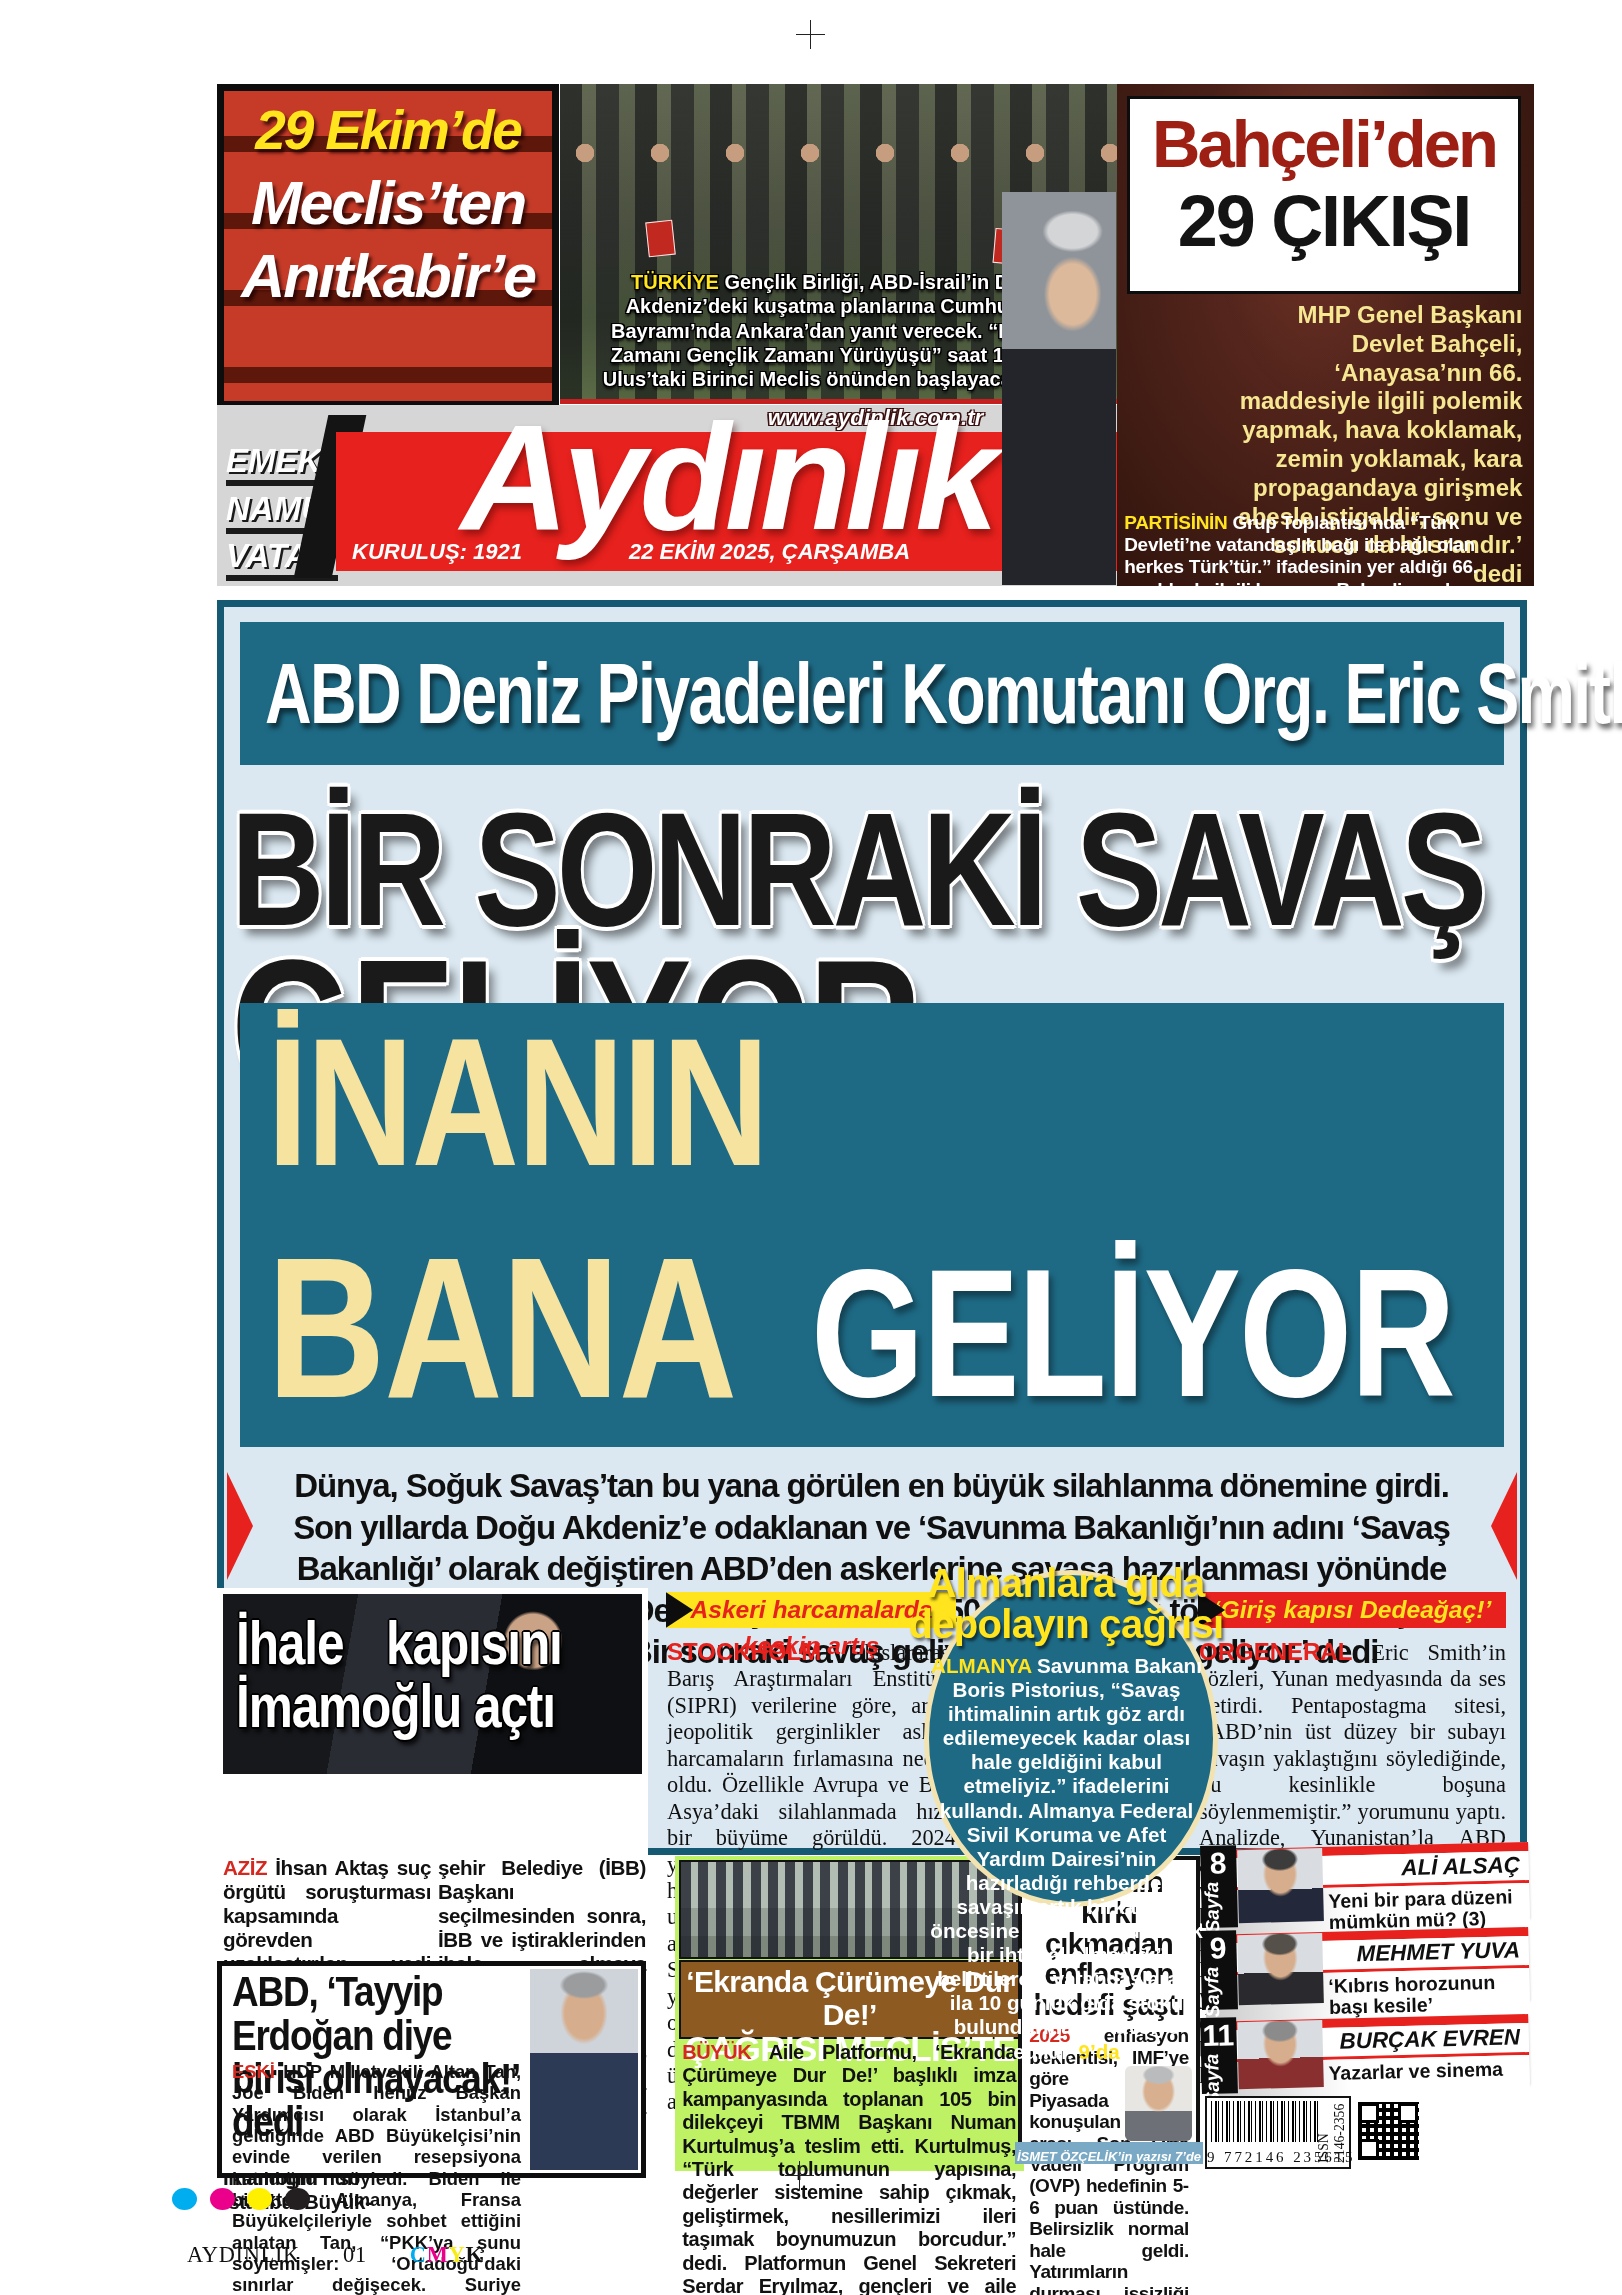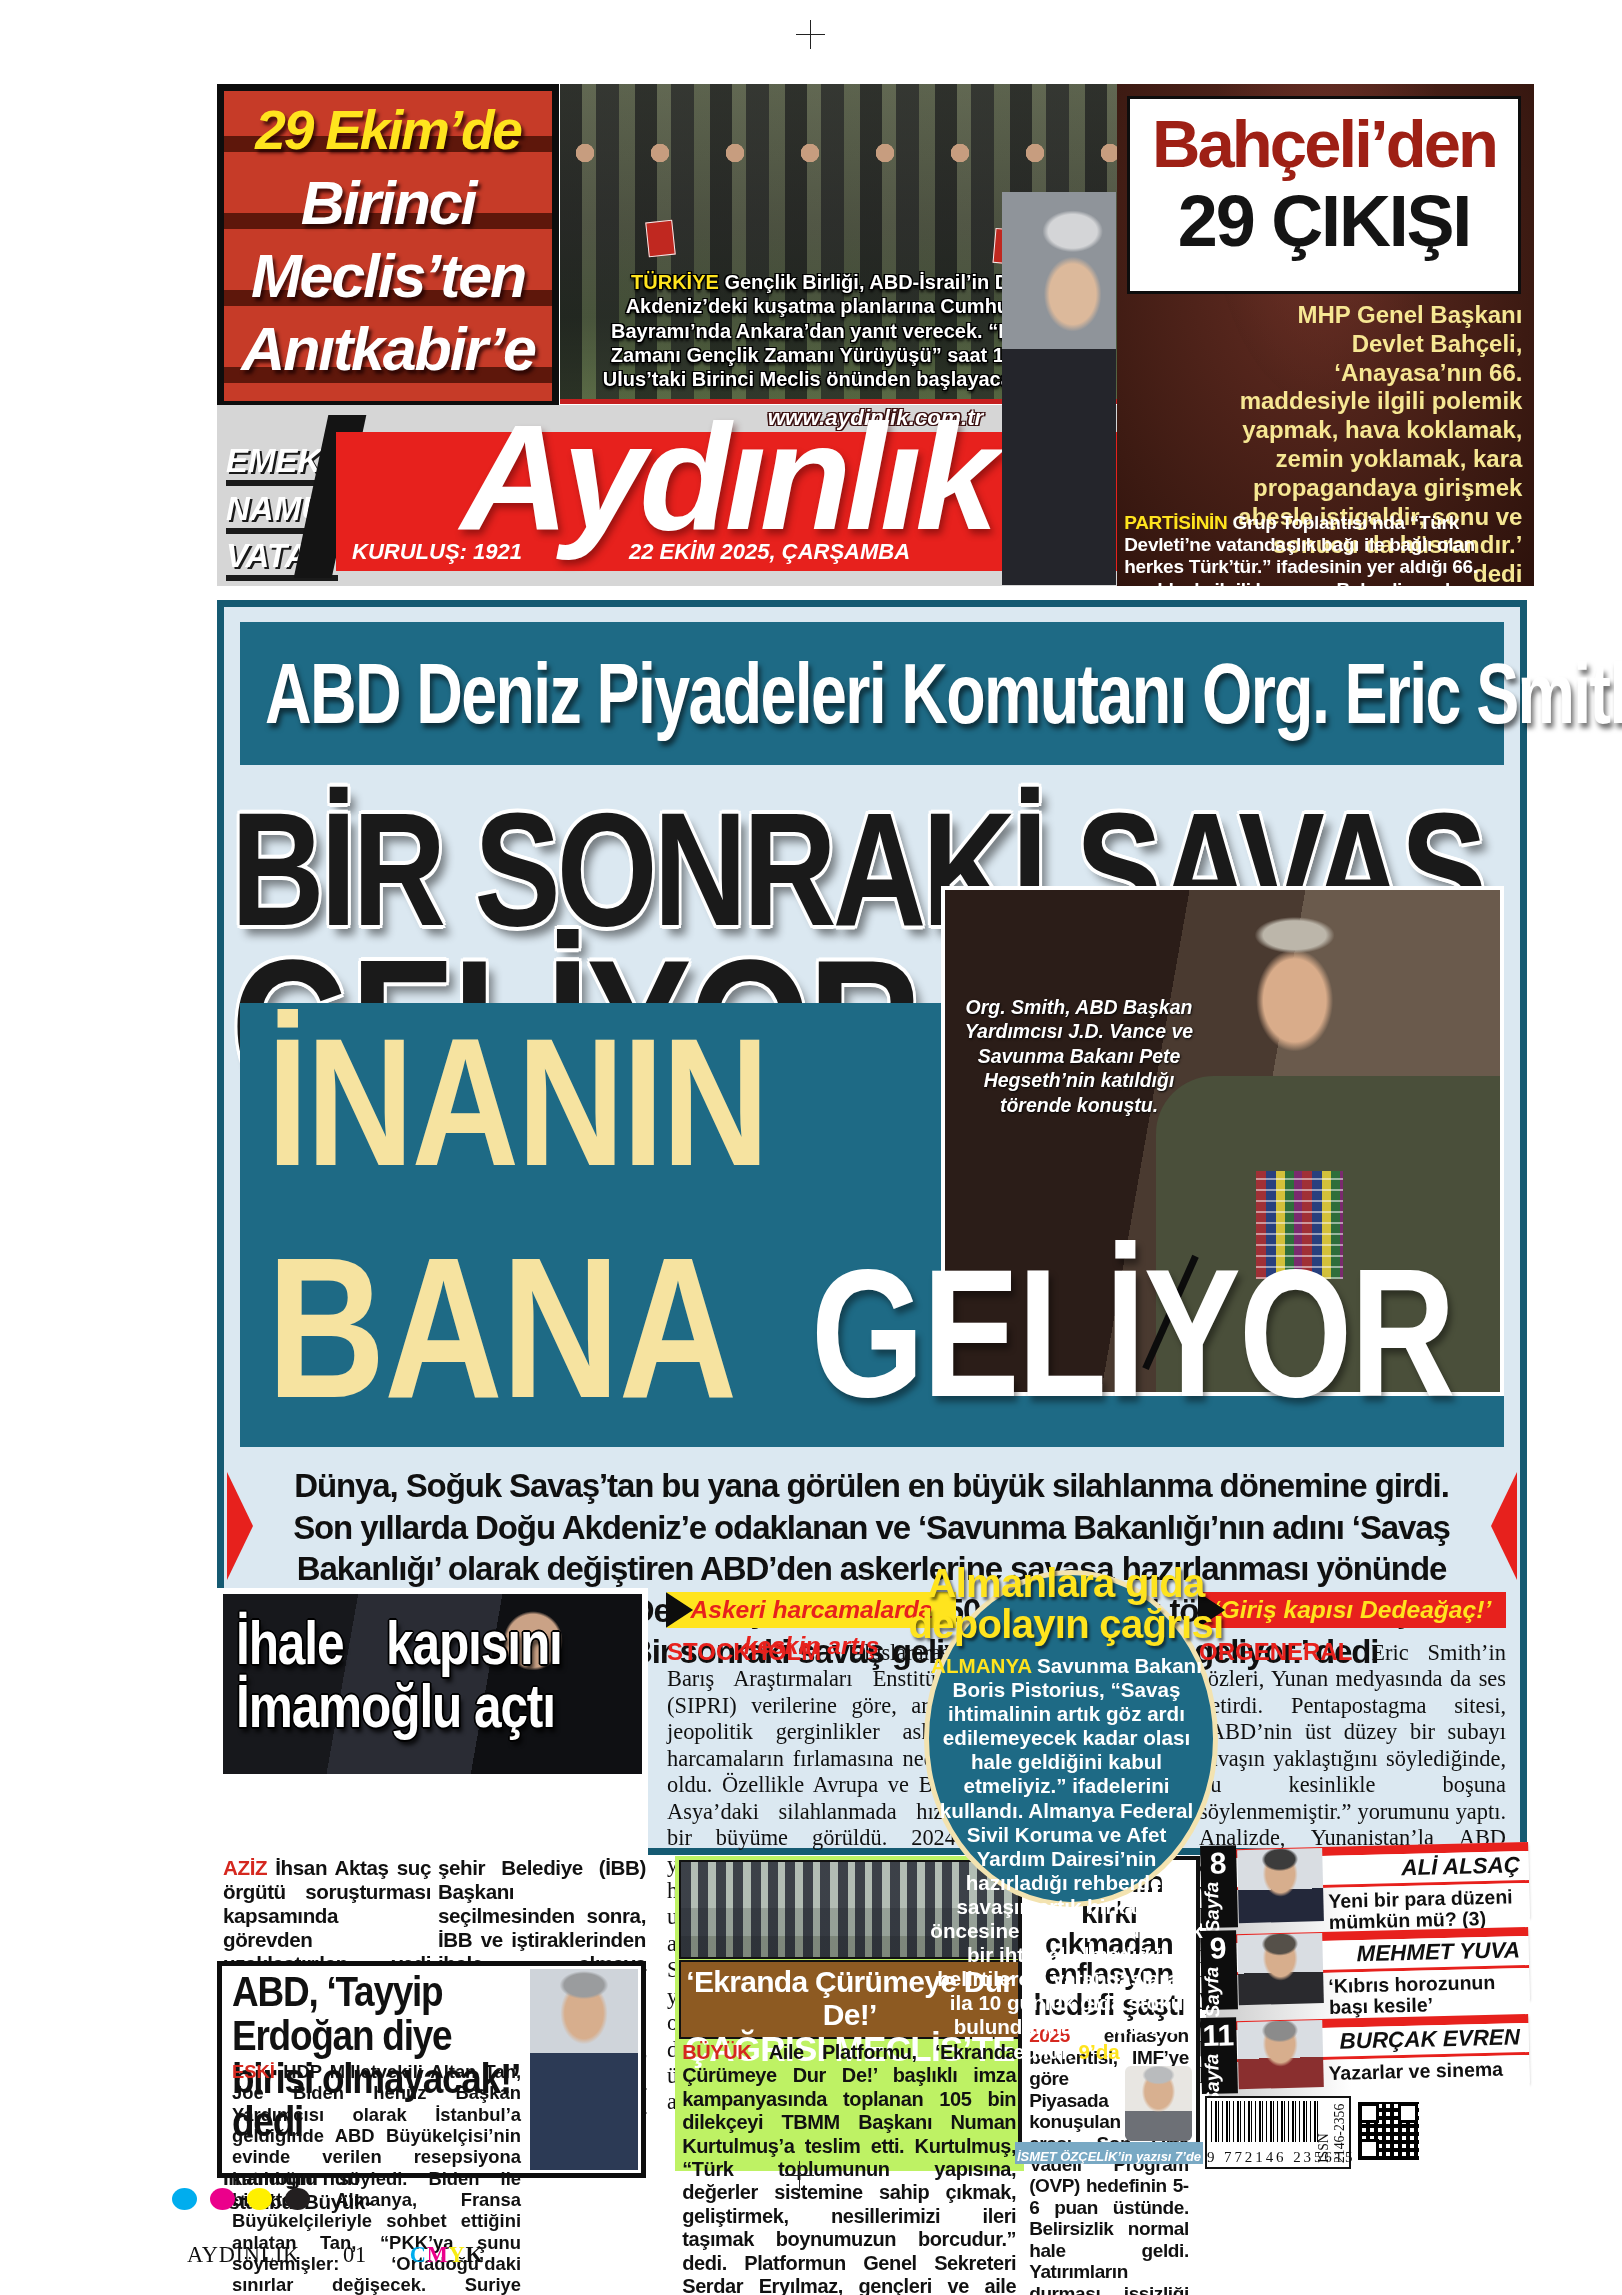--- a/index.html
+++ b/index.html
@@ -189,21 +189,20 @@
 </style>
 </head>
 <body>
 
 <div id="page">
 
   <div id="crossT" class="t cross"></div>
 
   <div id="box29" class="t">
     <span class="ln">29 Ekim’de</span>
-    <span class="ln">Birinci</span>
     <span class="ln">Meclis’ten</span>
     <span class="ln">Anıtkabir’e</span>
   </div>
 
   <div id="phGenclik" class="t">
     <span class="poster" style="left:87px;top:137px;transform:rotate(-6deg);"></span>
     <span class="poster" style="left:434px;top:145px;transform:rotate(5deg);"></span>
     <div id="capGenclik" class="t"><span class="yel">TÜRKİYE</span><span> Gençlik Birliği, ABD-İsrail’in Doğu Akdeniz’deki kuşatma planlarına Cumhuriyet Bayramı’nda Ankara’dan yanıt verecek. “Devrim Zamanı Gençlik Zamanı Yürüyüşü” saat 13.00’te Ulus’taki Birinci Meclis önünden başlayacak. </span><span class="yel">6’da</span></div>
   </div>
 
@@ -233,26 +232,20 @@
   </div>
 
   <div id="panel" class="t">
     <div id="kicker" class="t"><span class="sx" style="--sx:.76;">ABD Deniz Piyadeleri Komutanı Org. Eric Smith:</span></div>
     <div id="h1" class="t"><span class="sx owhite" style="--sx:.8;">BİR SONRAKİ SAVAŞ</span></div>
     <div id="h2" class="t"><span class="sx owhite" style="--sx:.82;">GELİYOR</span></div>
     <div id="tealbox" class="t"></div>
     <div id="h3a" class="t"><span class="sx" style="--sx:.82;">İNANIN</span></div>
     <div id="h3b" class="t"><span class="sx" style="--sx:.82;">BANA</span></div>
     <div id="h3c" class="t"><span class="sx" style="--sx:.8;">GELİYOR</span></div>
-    <div id="smith" class="t">
-      <div id="smithUniform"></div>
-      <div id="smithRibbons"></div>
-      <div id="smithMic"></div>
-      <div id="smithCap">Org. Smith, ABD Başkan Yardımcısı J.D. Vance ve Savunma Bakanı Pete Hegseth’nin katıldığı törende konuştu.</div>
-    </div>
     <div id="chevL" class="t chev"></div>
     <div id="chevR" class="t chev"></div>
     <div id="deck" class="t">Dünya, Soğuk Savaş’tan bu yana görülen en büyük silahlanma dönemine girdi. Son yıllarda Doğu Akdeniz’e odaklanan ve ‘Savunma Bakanlığı’nın adını ‘Savaş Bakanlığı’ olarak değiştiren ABD’den askerlerine savaşa hazırlanması yönünde talimatlar geliyor. ABD Deniz Piyadeleri’nin 250. yıl dönümü töreninde konuşan Orgeneral Smith, ‘Bir sonraki savaş geliyor. İnanın bana, geliyor.’ dedi</div>
 
     <div id="hdrStock" class="t hdr"><span class="arrow-ic"></span><span>Askeri harcamalarda keskin artış</span></div>
     <div id="bodyStock" class="t serifBody"><span class="leadSans">STOCKHOLM</span><span> Uluslararası Barış Araştırmaları Enstitüsü (SIPRI) verilerine göre, artan jeopolitik gerginlikler askeri harcamaların fırlamasına neden oldu. Özellikle Avrupa ve Batı Asya’daki silahlanmada hızlı bir büyüme görüldü. 2024 yılında dünya askeri harcamaları 2,72 trilyon dolara ulaşarak 2023’e göre yüzde 9,4 artış gösterdi. Bu veri, Soğuk Savaş’ın sona ermesinden bu yana en keskin yıllık artış olarak kaydedildi. 2024’te dünya çapında yüzden fazla ülke, askeri harcamalarını artırdı.</span></div>
 
     <div id="circle" class="t"></div>
     <div id="circleHdr" class="t">Almanlara gıda depolayın çağrısı</div>
     <div id="circleBody" class="t"><span class="yel">ALMANYA</span><span> Savunma Bakanı Boris Pistorius, “Savaş ihtimalinin artık göz ardı edilemeyecek kadar olası hale geldiğini kabul etmeliyiz.” ifadelerini kullandı. Almanya Federal Sivil Koruma ve Afet Yardım Dairesi’nin hazırladığı rehberde, savaşın artık birkaç yıl öncesine göre “pek de uzak bir ihtimal olmadığı” belirtilerek, vatandaşlara 3 ila 10 günlük gıda stoku bulundurmaları tavsiye edildi. </span><span class="yel">9’da</span></div>

